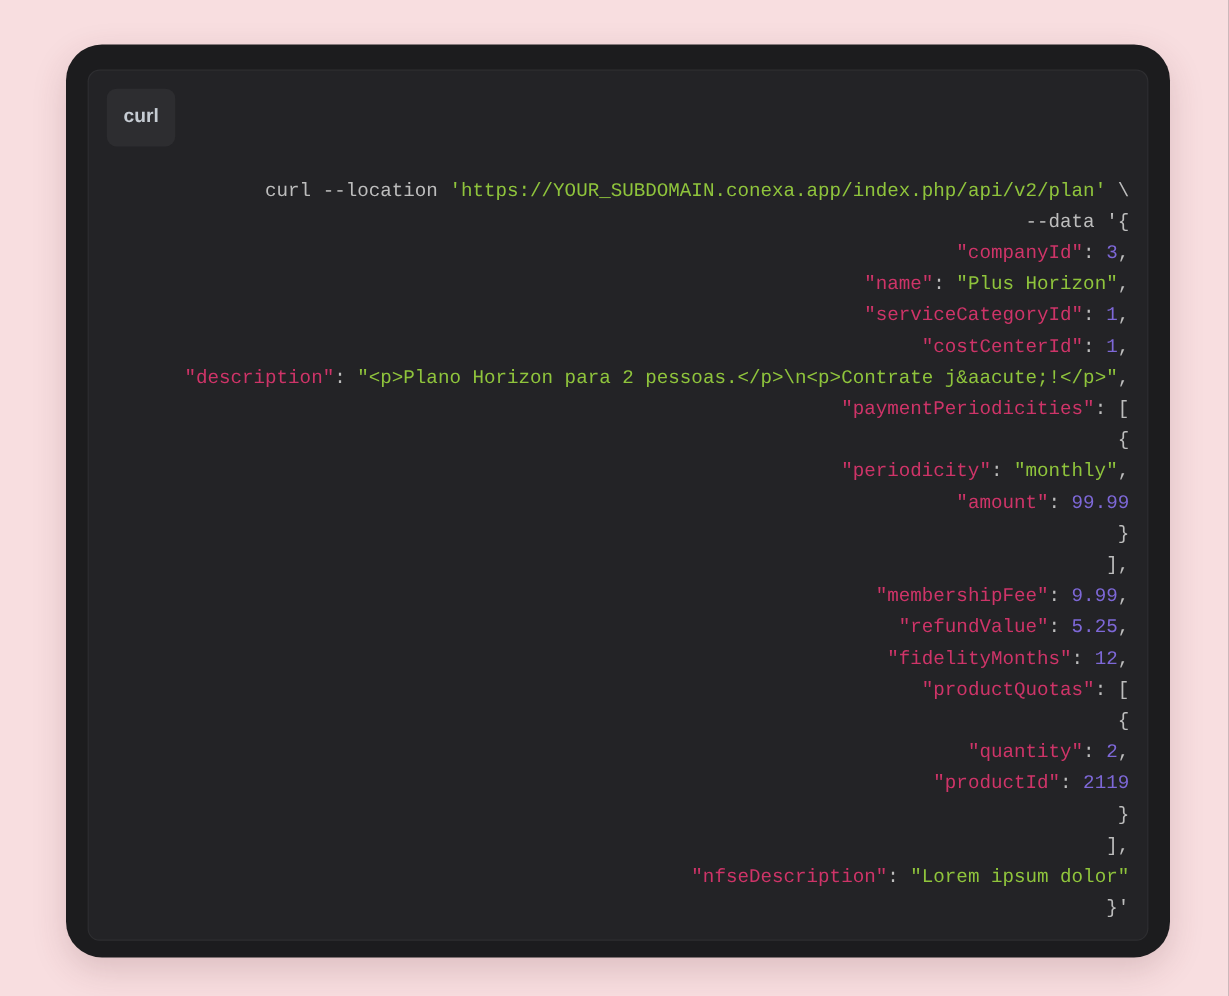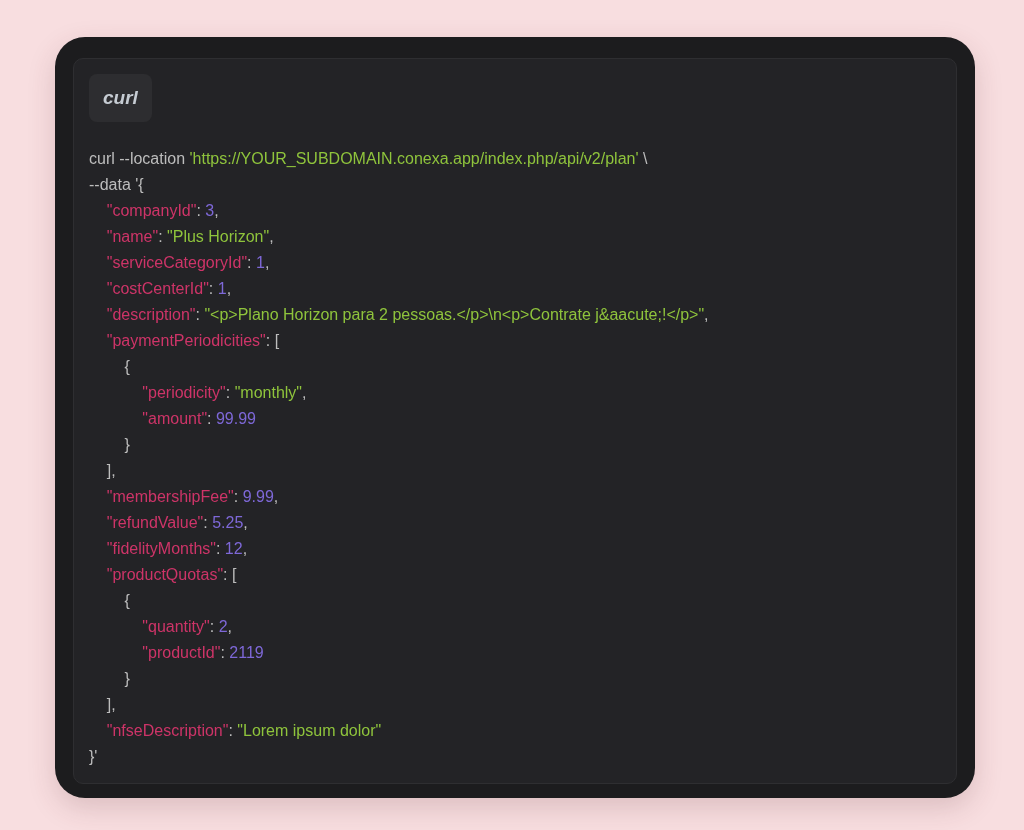--- a/index.html
+++ b/index.html
@@ -32,34 +32,34 @@
     padding: 15px;
     overflow: hidden;
   }
   .tab {
     display: inline-block;
     background: var(--tab-bg, #2d2d30);
     color: var(--tab-text, #c6ccd3);
     border-radius: 8px;
     padding: 14px 14px;
     font-family: "Liberation Sans", sans-serif;
-    font-size: 19px;
+    font-size: 16px;
     font-weight: 700;
     line-height: 20px;
     cursor: pointer;
     user-select: none;
-    font-style: italic;
   }
   .code {
     margin: 24px 0 0 0;
-    font-family: Liberation Sans, sans-serif;
+    font-family: Liberation Mono, monospace;
     font-size: 16px;
     line-height: 26px;
     color: var(--tok-p, #bdbdbd);
     white-space: pre;
+    text-align: right;
   }
   .code-line { height: 26px; }
   .tok-p { color: var(--tok-p, #bdbdbd); }
   .tok-k { color: var(--tok-k, #ce3468); }
   .tok-s { color: var(--tok-s, #8fc43c); }
   .tok-n { color: var(--tok-n, #7e68d8); }
 </style>
 </head>
 <body>
 

